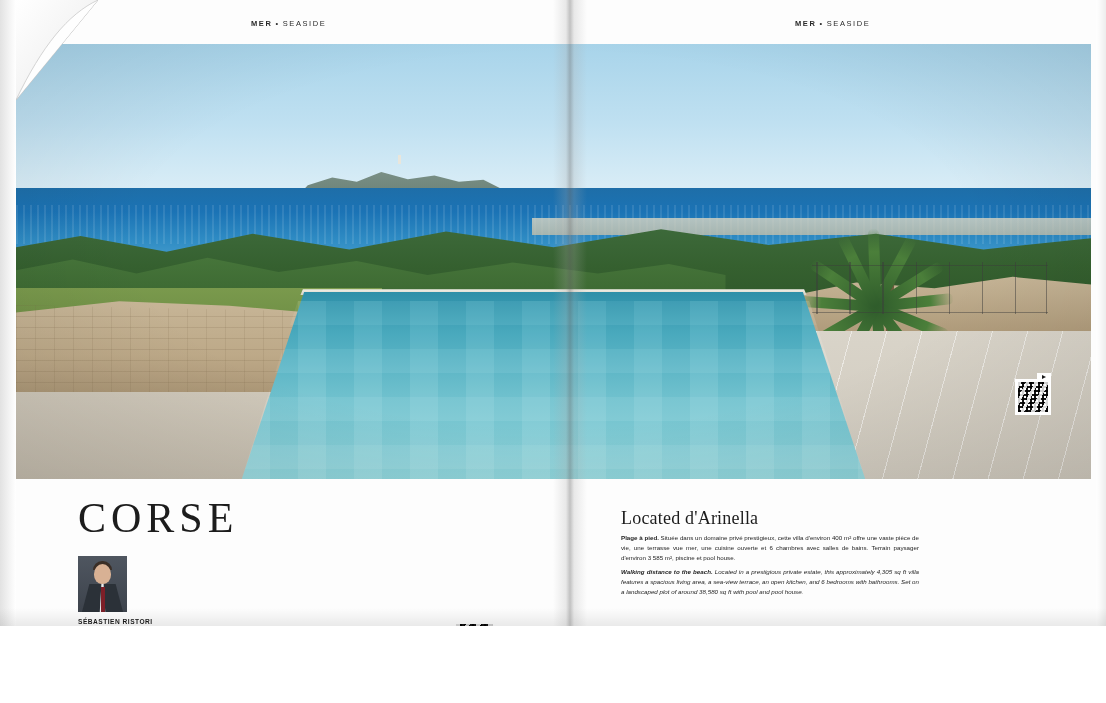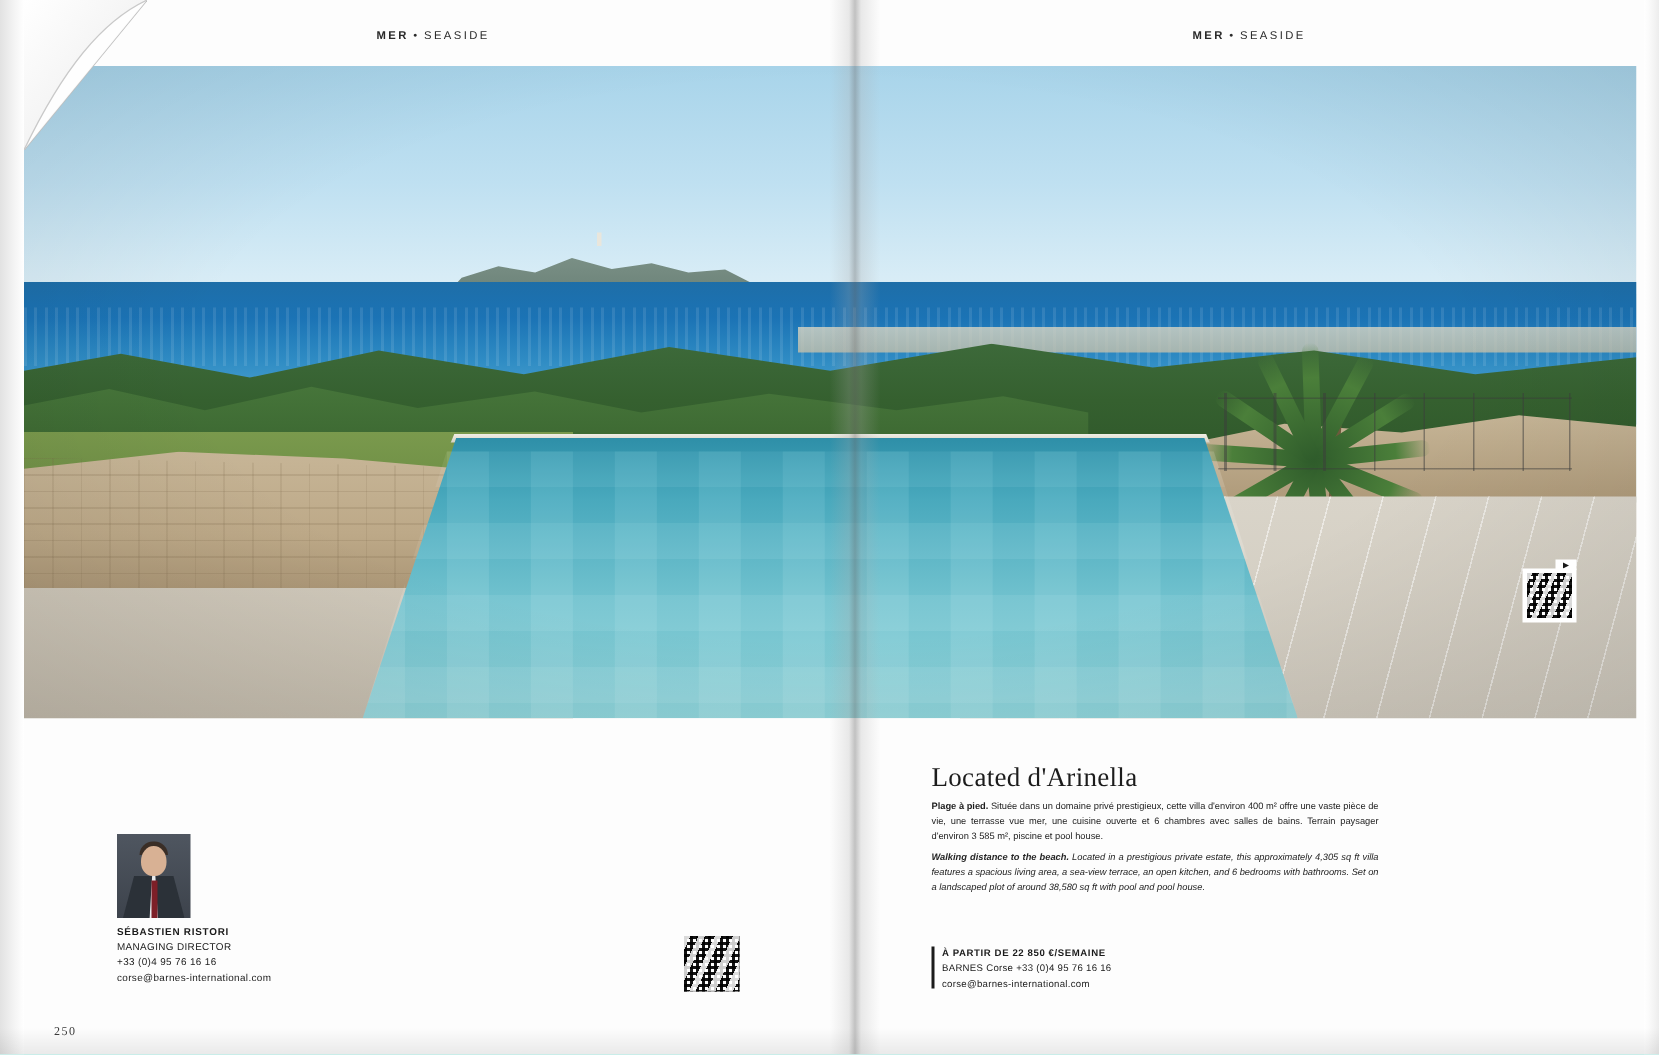--- a/index.html
+++ b/index.html
@@ -4,21 +4,21 @@
 <style>
   * { box-sizing: border-box; }
   html, body {
     margin: 0; padding: 0;
     background: #ffffff;
     font-family: "Liberation Sans", sans-serif;
   }
   #page {
     position: relative;
     width: 1106px;
-    height: 703px;
+    height: 626px;
     overflow: hidden;
     background: #14b8a6;
   }
 
   
   .page-bg {
     position: absolute;
     left: 0; top: 0; right: 0; bottom: 0;
     background: #fdfdfd;
   }
@@ -420,20 +420,21 @@
     <div class="pool"></div>
     <div class="pool-tiles"></div>
     <div class="hero-vignette"></div>
   </div>
 
   <div class="play-tab"></div>
   <div class="qr-badge">
     <div class="qr"></div>
   </div>
 
+  <div class="corse-title">CORSE</div>
 
   <div class="portrait">
     <div class="body"></div>
     <div class="shirt"></div>
     <div class="tie"></div>
     <div class="hair"></div>
     <div class="face"></div>
   </div>
 
   <div class="contact-block">

